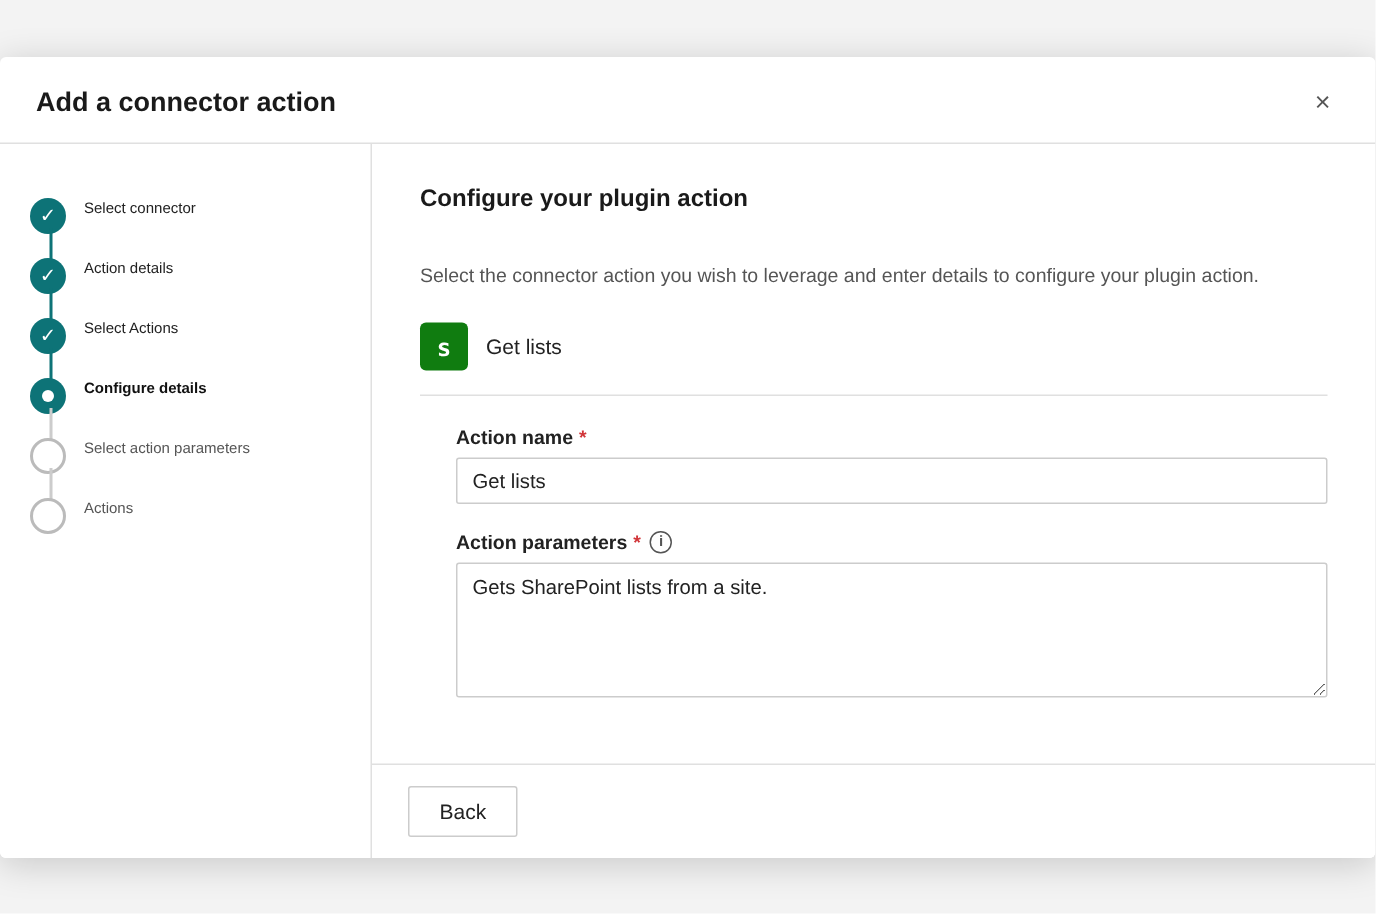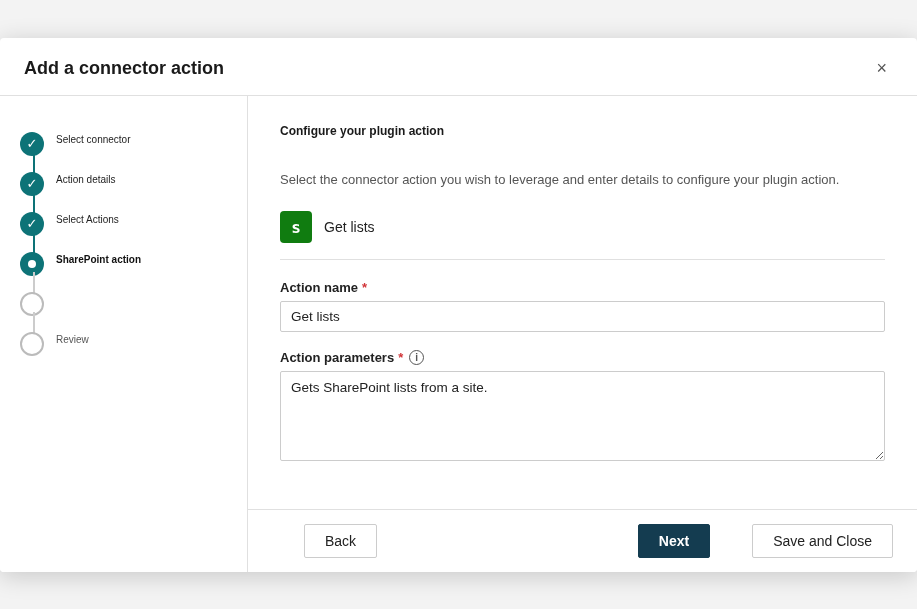--- a/index.html
+++ b/index.html
@@ -119,21 +119,21 @@
       display: flex;
       flex-direction: column;
       overflow: hidden;
     }
     .content-area {
       flex: 1;
       padding: 28px 32px 20px 32px;
       overflow-y: auto;
     }
     .content-title {
-      font-size: 12px;
+      font-size: 16px;
       font-weight: 600;
       color: #1a1a1a;
       margin-bottom: 8px;
     }
     .content-subtitle {
       font-size: 13px;
       color: #555;
       margin-bottom: 22px;
       line-height: 1.5;
       margin-top: 32px;
@@ -158,20 +158,21 @@
       font-weight: bold;
       margin-right: 12px;
       flex-shrink: 0;
     }
     .plugin-name {
       font-size: 14px;
       color: #222;
     }
     .form-group {
       margin-bottom: 18px;
+      margin-left: 24px;
     }
     .form-label {
       font-size: 13px;
       font-weight: 600;
       color: #222;
       margin-bottom: 6px;
       display: flex;
       align-items: center;
       gap: 4px;
     }
@@ -232,21 +233,20 @@
     .btn {
       padding: 8px 20px;
       border-radius: 2px;
       font-size: 14px;
       font-weight: 400;
       cursor: pointer;
       border: 1px solid #ccc;
       background: #fff;
       color: #222;
       font-family: inherit;
-      margin-left: 32px;
     }
     .btn-primary {
       background: #143c50;
       color: #fff;
       border-color: #143c50;
       font-weight: 600;
     }
     .btn-secondary {
       background: #fff;
       color: #222;
@@ -289,32 +289,33 @@
           <span>✓</span>
         </div>
         <span class="step-label">Select Actions</span>
       </div>
 
       <div class="step-item">
         <div class="step-connector-line"></div>
         <div class="step-icon active">
           <span style="width:8px;height:8px;border-radius:50%;background:#fff;display:inline-block;"></span>
         </div>
-        <span class="step-label active">SharePoint action</span>
+        <span class="step-label active">Configure details</span>
       </div>
 
       <div class="step-item">
         <div class="step-connector-line"></div>
         <div class="step-icon inactive"></div>
+        <span class="step-label inactive">Select action parameters</span>
       </div>
 
 
       <div class="step-item">
         <div class="step-icon inactive"></div>
-        <span class="step-label inactive">Review</span>
+        <span class="step-label inactive">Actions</span>
       </div>
     </div>
 
     <div class="main-content">
       <div class="content-area">
         <h2 class="content-title">Configure your plugin action</h2>
         <p class="content-subtitle">Select the connector action you wish to leverage and enter details to configure your plugin action.</p>
 
         <div class="plugin-icon-row">
           <div class="plugin-icon">
@@ -338,20 +339,16 @@
             <span class="info-icon">i</span>
           </label>
           <textarea class="form-textarea" style="">Gets SharePoint lists from a site.</textarea>
         </div>
       </div>
 
       <div class="modal-footer">
         <div class="footer-left">
           <button class="btn btn-secondary">Back</button>
         </div>
-        <div class="footer-right">
-          <button class="btn btn-primary">Next</button>
-          <button class="btn btn-secondary">Save and Close</button>
-        </div>
       </div>
     </div>
   </div>
 </div>
 
 </body></html>

